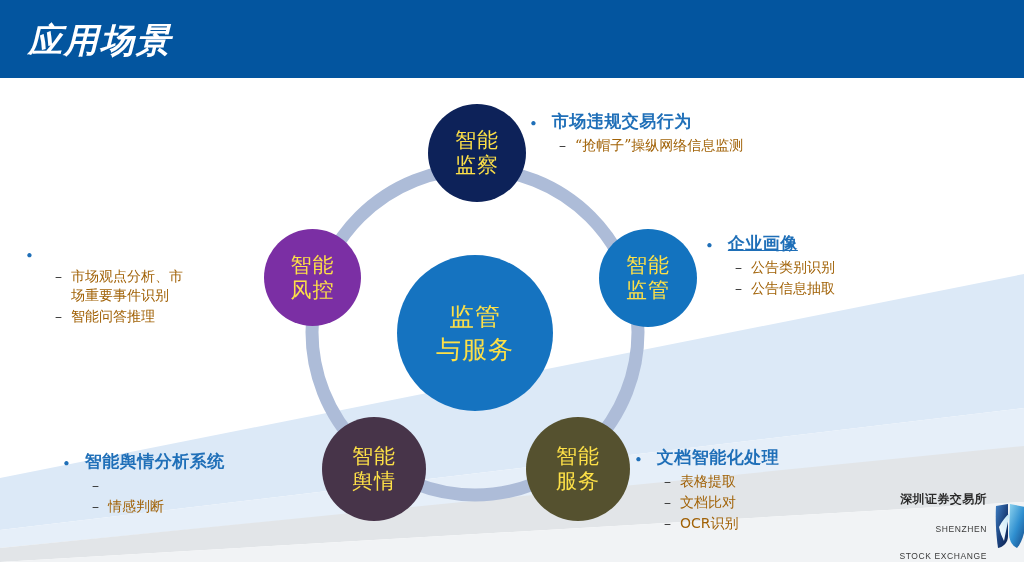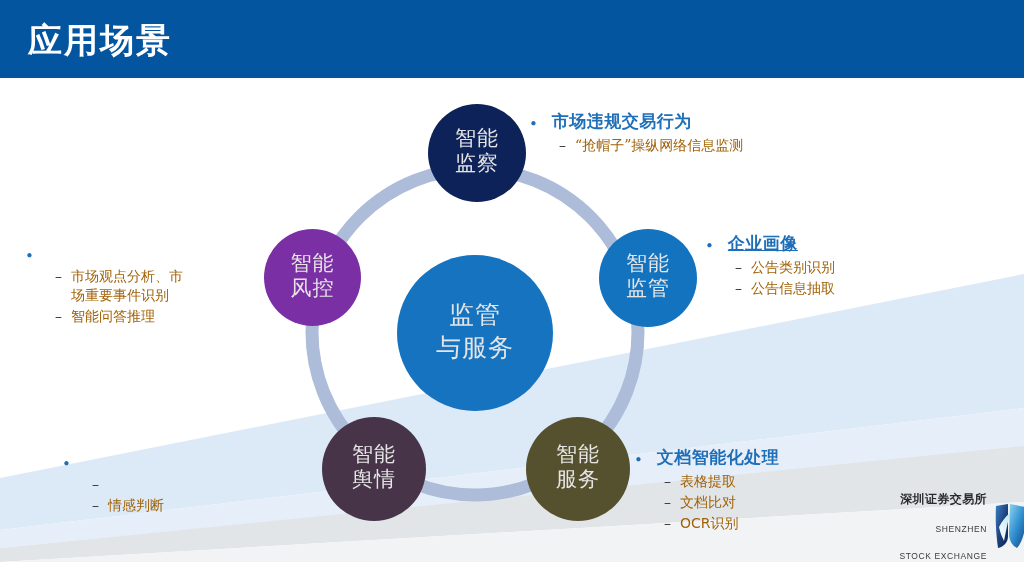--- a/index.html
+++ b/index.html
@@ -25,20 +25,21 @@
   }
   .header-title {
     position: absolute;
     left: 28px;
     top: 18px;
     font-size: 34px;
     font-weight: bold;
     color: #ffffff;
     letter-spacing: 2px;
     font-family: "DejaVu Sans", "Liberation Sans", sans-serif;
+    font-style: italic;
   }
 
   
   .bg-decor {
     position: absolute;
     left: 0; top: 78px;
     width: 1024px;
     height: 484px;
     pointer-events: none;
   }
@@ -59,22 +60,22 @@
     height: 376px;
   }
 
   .node {
     position: absolute;
     border-radius: 50%;
     display: flex;
     flex-direction: column;
     align-items: center;
     justify-content: center;
-    color: #e5e5e5;
-    font-family: Liberation Mono, monospace;
+    color: #fde047;
+    font-family: Liberation Serif, serif;
     line-height: 1.18;
     text-align: center;
     letter-spacing: 1px;
   }
   .node span { display: block; }
 
   .node-center {
     left: 397px; top: 255px;
     width: 156px; height: 156px;
     background: #1573c0;
@@ -312,20 +313,21 @@
       <div class="sub">
         <span class="bullet2">–</span>
         <span class="subtext">智能问答推理</span>
       </div>
     </div>
   </div>
 
   <div class="callout c-bottom-left">
     <div class="lvl1">
       <span class="bullet1">•</span>
+      <span class="head">智能舆情分析系统</span>
     </div>
     <div class="subs">
       <div class="sub">
         <span class="bullet2">–</span>
       </div>
       <div class="sub">
         <span class="bullet2">–</span>
         <span class="subtext">情感判断</span>
       </div>
     </div>

